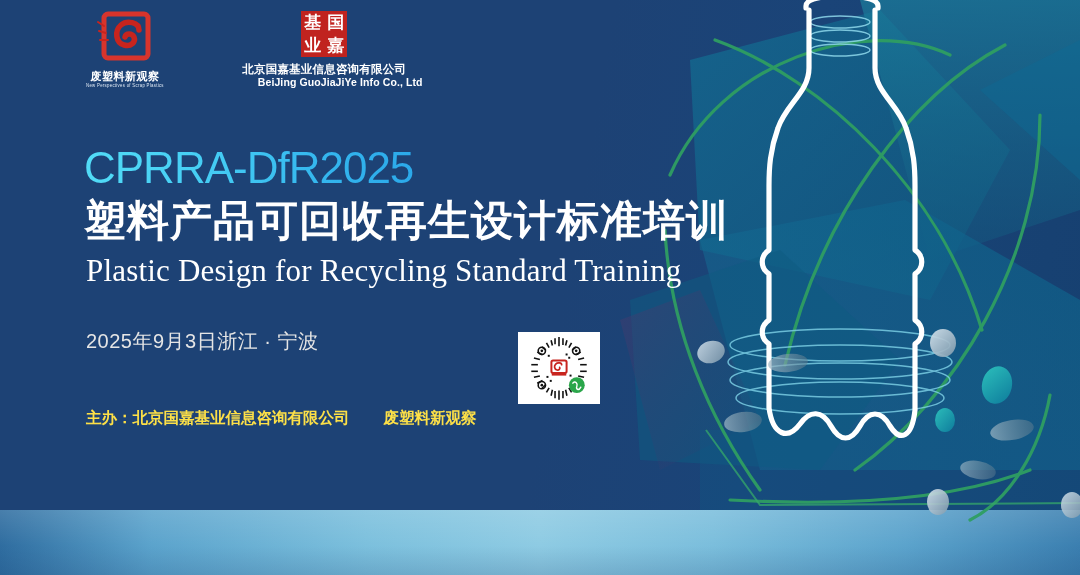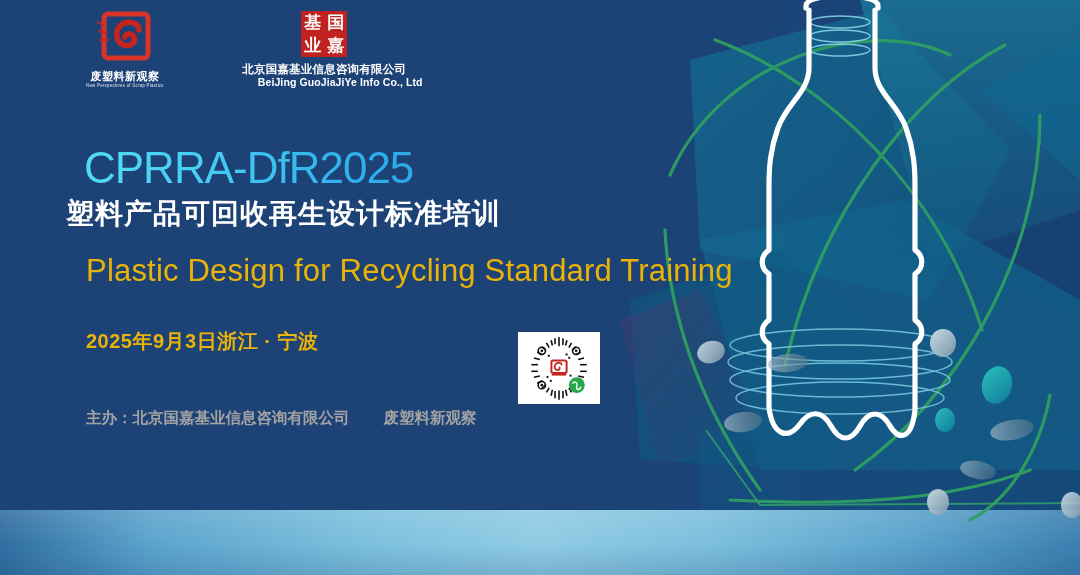--- a/index.html
+++ b/index.html
@@ -144,49 +144,50 @@
     white-space: nowrap;
     background: linear-gradient(92deg, #52dcf7 0%, #45cdf4 38%, #34b6ee 72%, #2ba9ea 100%);
     -webkit-background-clip: text;
     background-clip: text;
     color: transparent;
     margin-top: 20px;
     -webkit-text-fill-color: transparent;
   }
   .title-cn {
     position: absolute;
-    left: 66px;
+    left: 84px;
     top: 200px;
-    font-size: 28px;
+    font-size: 42px;
     font-weight: bold;
     color: #ffffff;
     letter-spacing: 1px;
     line-height: 1;
     white-space: nowrap;
   }
   .title-en {
     position: absolute;
     left: 86px;
     top: 253px;
     font-size: 31px;
     font-weight: 400;
-    color: #eab308;
+    color: #ffffff;
     letter-spacing: 0.2px;
     line-height: 1.15;
     white-space: nowrap;
+    font-family: Liberation Serif, serif;
   }
 
   
   .date-cn {
     position: absolute;
     left: 86px;
     top: 331px;
     font-size: 20px;
-    font-weight: bold;
-    color: #eab308;
+    font-weight: normal;
+    color: #e5e5e5;
     letter-spacing: 0.5px;
     line-height: 1;
     white-space: nowrap;
   }
   .date-en {
     position: absolute;
     left: 86px;
     top: 366px;
     font-size: 18.5px;
     font-weight: bold;
@@ -202,21 +203,21 @@
     left: 86px;
     top: 410px;
     display: flex;
     align-items: baseline;
     gap: 34px;
     white-space: nowrap;
   }
   .org-cn-row span {
     font-size: 15.5px;
     font-weight: bold;
-    color: #a3a3a3;
+    color: #fde047;
     line-height: 1;
   }
   .org-en {
     position: absolute;
     left: 86px;
     top: 432px;
     font-size: 15px;
     font-weight: 400;
     color: #f2f7fc;
     line-height: 24px;

